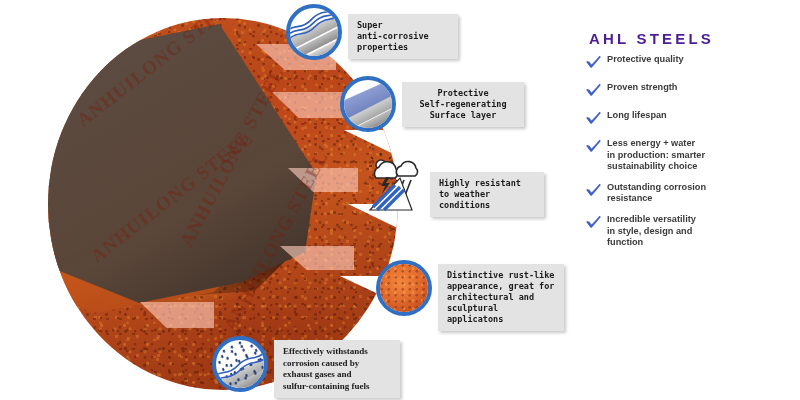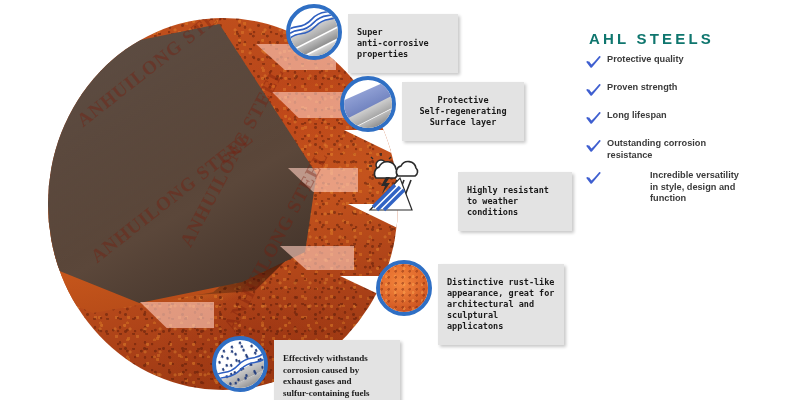--- a/index.html
+++ b/index.html
@@ -92,21 +92,21 @@
   .callout{position:absolute;}
   .cicon{
     position:absolute;left:0;top:0;width:56px;height:56px;border-radius:50%;
     border:4px solid #2f6fc4;background:#fff;overflow:hidden;
     box-sizing:border-box;
   }
   .cbox{
     position:absolute;background:#e3e3e3;color:#1a1a1a;
     font-family:"DejaVu Sans Mono", monospace;
     font-size:8.5px;line-height:11px;font-weight:bold;
-    padding:13px 9px;white-space:pre-line;
+    padding:6px 9px;white-space:pre-line;
     box-shadow:2px 2px 3px rgba(0,0,0,.22);
   }
   .cbox.sans{font-family:"Liberation Sans", sans-serif;font-size:9px;line-height:11.5px;}
 
   
   .band{position:absolute;}
   .lay-gray1{left:-22px;top:14px;width:110px;height:11px;background:linear-gradient(180deg,#cfcfcf,#a6a6a6);transform:rotate(-27deg);}
   .lay-gray2{left:-22px;top:28px;width:110px;height:9px;background:linear-gradient(180deg,#bdbdbd,#8f8f8f);transform:rotate(-27deg);}
   .lay-gray3{left:-22px;top:40px;width:110px;height:9px;background:linear-gradient(180deg,#d6d6d6,#9c9c9c);transform:rotate(-27deg);}
   .wave{left:-10px;top:2px;width:90px;height:14px;transform:rotate(-27deg);}
@@ -129,21 +129,21 @@
     background-image:
       radial-gradient(circle at 24% 22%, rgba(110,30,10,.8) 0 1.1px, transparent 1.5px),
       radial-gradient(circle at 68% 58%, rgba(255,180,90,.8) 0 1.2px, transparent 1.6px);
     background-size:7px 6px,9px 8px;
   }
 
   
   .panel{position:absolute;left:586px;top:30px;width:200px;}
   .brand{
     font-family:"Liberation Sans", sans-serif;
-    font-size:15px;font-weight:bold;letter-spacing:3.2px;color:#0f766e;
+    font-size:15px;font-weight:bold;letter-spacing:3.2px;color:#4c1d95;
     margin:0 0 7px 3px;
   }
   .blist{list-style:none;margin:0;padding:0;}
   .bitem{display:flex;align-items:flex-start;margin-bottom:9px;}
   .chk{flex:0 0 16px;margin-right:5px;margin-top:1px;}
   .btext{
     font-size:9.2px;line-height:11.6px;color:#3b3b3b;
     font-family:"Liberation Sans", sans-serif;font-weight:bold;
   }
 </style>
@@ -229,21 +229,21 @@
       </g>
       <path d="M6 58 L36 26 L48 58 Z" fill="#fff" stroke="#2a2a2a" stroke-width="1.2"></path>
       <g stroke="#3163c4" stroke-width="3.4" stroke-linecap="butt">
         <line x1="9" y1="55" x2="31" y2="33"></line>
         <line x1="13" y1="58" x2="36" y2="35"></line>
       </g>
       <g stroke="#3163c4" stroke-width="3.4">
         <line x1="20" y1="58" x2="40" y2="38"></line>
       </g>
     </svg>
-    <div class="cbox" style="left:66px;top:20px;width:96px;margin-left:28px;">Highly  resistant
+    <div class="cbox" style="left:66px;top:20px;width:96px;">Highly  resistant
 to  weather
 conditions</div>
   </div>
 
   <div class="callout" style="left:376px;top:260px;">
     <div class="cicon">
       <div class="band rust-fill"></div>
     </div>
     <div class="cbox" style="left:62px;top:4px;width:108px;">Distinctive  rust-like
 appearance, great for
@@ -289,28 +289,37 @@
               <path d="M1.5 6.2 L5.2 10.6 L13.4 1.2 L11.6 3.6 L5.4 8.4 L3.0 5.2 Z" fill="#3f5fd0"></path>
               <path d="M1.4 6.0 L5.2 10.8 L13.6 1.0" stroke="#3f5fd0" stroke-width="1.9" fill="none" stroke-linecap="round" stroke-linejoin="round"></path>
             </svg></span>
           <span class="btext" style="white-space: pre-line;">Long lifespan</span>
         </li>
         <li class="bitem">
           <span class="chk"><svg width="15" height="13" viewBox="0 0 15 13">
               <path d="M1.5 6.2 L5.2 10.6 L13.4 1.2 L11.6 3.6 L5.4 8.4 L3.0 5.2 Z" fill="#3f5fd0"></path>
               <path d="M1.4 6.0 L5.2 10.8 L13.6 1.0" stroke="#3f5fd0" stroke-width="1.9" fill="none" stroke-linecap="round" stroke-linejoin="round"></path>
             </svg></span>
+          <span class="btext" style="white-space: pre-line;">Less energy + water
+in production: smarter
+sustainability choice</span>
+        </li>
+        <li class="bitem">
+          <span class="chk"><svg width="15" height="13" viewBox="0 0 15 13">
+              <path d="M1.5 6.2 L5.2 10.6 L13.4 1.2 L11.6 3.6 L5.4 8.4 L3.0 5.2 Z" fill="#3f5fd0"></path>
+              <path d="M1.4 6.0 L5.2 10.8 L13.6 1.0" stroke="#3f5fd0" stroke-width="1.9" fill="none" stroke-linecap="round" stroke-linejoin="round"></path>
+            </svg></span>
           <span class="btext" style="white-space: pre-line;">Outstanding corrosion
 resistance</span>
         </li>
         <li class="bitem">
           <span class="chk"><svg width="15" height="13" viewBox="0 0 15 13">
               <path d="M1.5 6.2 L5.2 10.6 L13.4 1.2 L11.6 3.6 L5.4 8.4 L3.0 5.2 Z" fill="#3f5fd0"></path>
               <path d="M1.4 6.0 L5.2 10.8 L13.6 1.0" stroke="#3f5fd0" stroke-width="1.9" fill="none" stroke-linecap="round" stroke-linejoin="round"></path>
             </svg></span>
-          <span class="btext" style="white-space: pre-line; margin-left: 43px;">Incredible versatility
+          <span class="btext" style="white-space: pre-line;">Incredible versatility
 in style, design and
 function</span>
         </li>
       </ul>
   </div>
 
 </div>
 
 </body></html>

